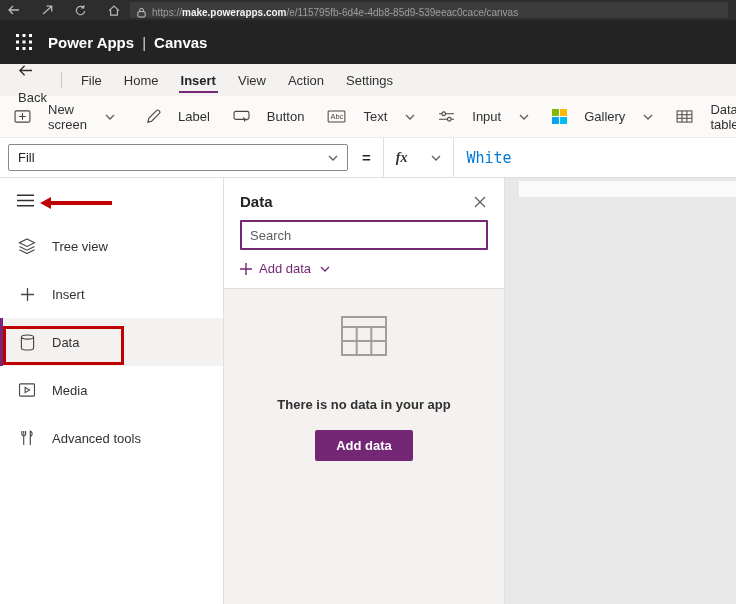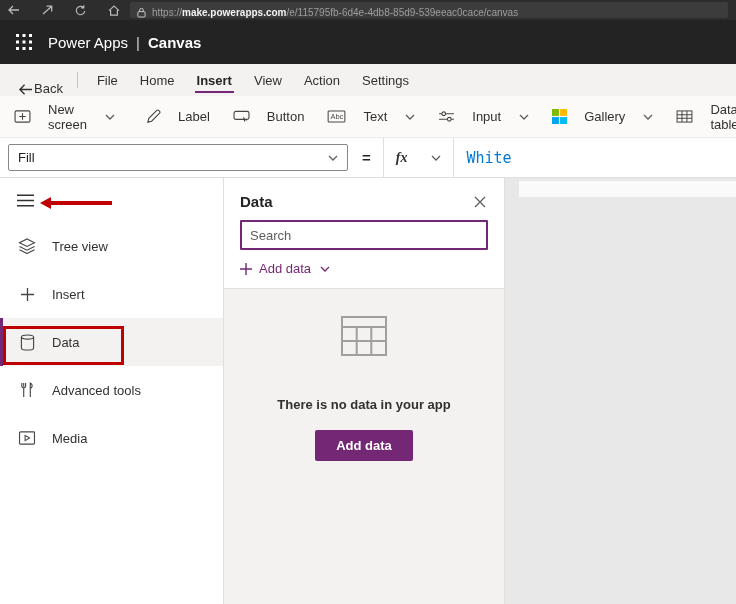--- a/index.html
+++ b/index.html
@@ -27,30 +27,30 @@
   .url { font-size:10px; color:#9d9d9d; }
   .url .domain { color:#f2f2f2; font-weight:bold; }
 
   
   .app-header {
     height:44px; background:#232323; color:#ffffff;
     display:flex; align-items:center;
   }
   .waffle { width:48px; height:44px; display:flex; align-items:center; justify-content:center; }
   .brand-wrap { display:flex; align-items:center; gap:8px; font-size:15px; }
-  .brand { font-weight:400; }
+  .brand { font-weight:700; }
   .brand-sep { color:#d0d0d0; }
   .app-title { font-weight:600; }
 
   
   .menu-bar {
     height:32px; background:#f3f2f1; display:flex; align-items:stretch;
     font-size:13px; color:#323130; padding-left:12px;
   }
-  .menu-back { display:flex; align-items:flex-end; gap:1px; padding:0 6px; }
+  .menu-back { display:flex; align-items:flex-start; gap:13px; padding:0 6px;flex-direction:column; }
   .menu-divider { width:1px; background:#c8c6c4; margin:8px 8px; }
   .menu-item { display:flex; align-items:center; padding:0 11px; position:relative; }
   .menu-item.active { font-weight:700; color:#242424; }
   .menu-item.active::after {
     content:""; position:absolute; left:9px; right:9px; bottom:3px;
     height:2px; background:#742774;
   }
 
   
   .toolbar {
@@ -362,36 +362,36 @@
             <path d="M1.5 3.2v11.6c0 1.2 2.9 2.2 6.5 2.2s6.5-1 6.5-2.2V3.2"></path>
           </svg>
       </span>
       <span>Data</span>
     </div>
 
     <div class="annot-rect"></div>
 
     <div class="rail-item clickable">
       <span class="r-icon">
+        <svg width="18" height="14" viewBox="0 0 18 15" fill="none" stroke="#484644" stroke-width="1.2">
+            <rect x="1" y="1" width="16" height="13" rx="1"></rect>
+            <path d="M7 4.7v5.6l4.8-2.8z"></path>
+          </svg>
+      </span>
+      <span>Media</span>
+    </div>
+
+    <div class="rail-item clickable">
+      <span class="r-icon">
         <svg width="14" height="16" viewBox="0 0 14 17" fill="none" stroke="#484644" stroke-width="1.2">
             <path d="M3.5 1v4M1.5 1v3.2c0 1.1.9 2 2 2s2-.9 2-2V1M3.5 6.2V16"></path>
             <path d="M10.5 16V7c1.2-.4 2-1.5 2-2.9 0-1.3-.8-2.5-2-2.9V16z"></path>
           </svg>
       </span>
       <span>Advanced tools</span>
-    </div>
-
-    <div class="rail-item clickable">
-      <span class="r-icon">
-        <svg width="18" height="14" viewBox="0 0 18 15" fill="none" stroke="#484644" stroke-width="1.2">
-            <rect x="1" y="1" width="16" height="13" rx="1"></rect>
-            <path d="M7 4.7v5.6l4.8-2.8z"></path>
-          </svg>
-      </span>
-      <span>Media</span>
     </div>
   </div>
 
   <div class="data-panel">
     <div class="panel-header">
       <span class="panel-title">Data</span>
       <span class="close-button clickable">
         <span>
           <svg width="12" height="12" viewBox="0 0 12 12" stroke="#605e5c" stroke-width="1.3">
               <path d="M1 1l10 10M11 1L1 11"></path>

